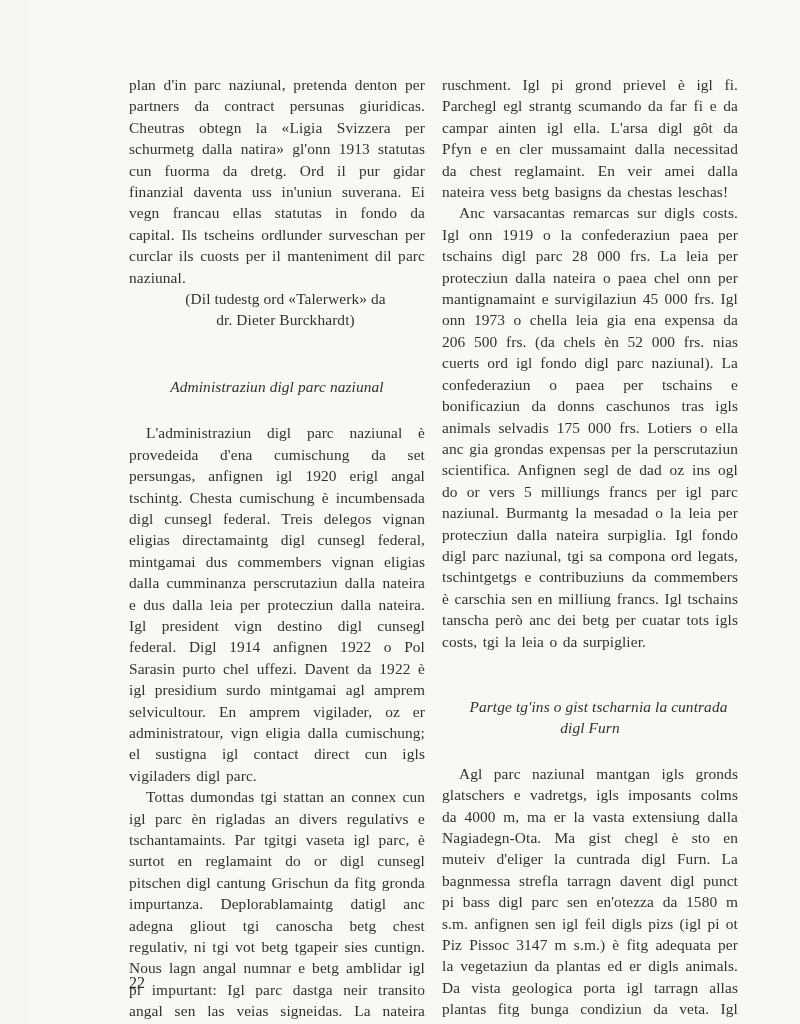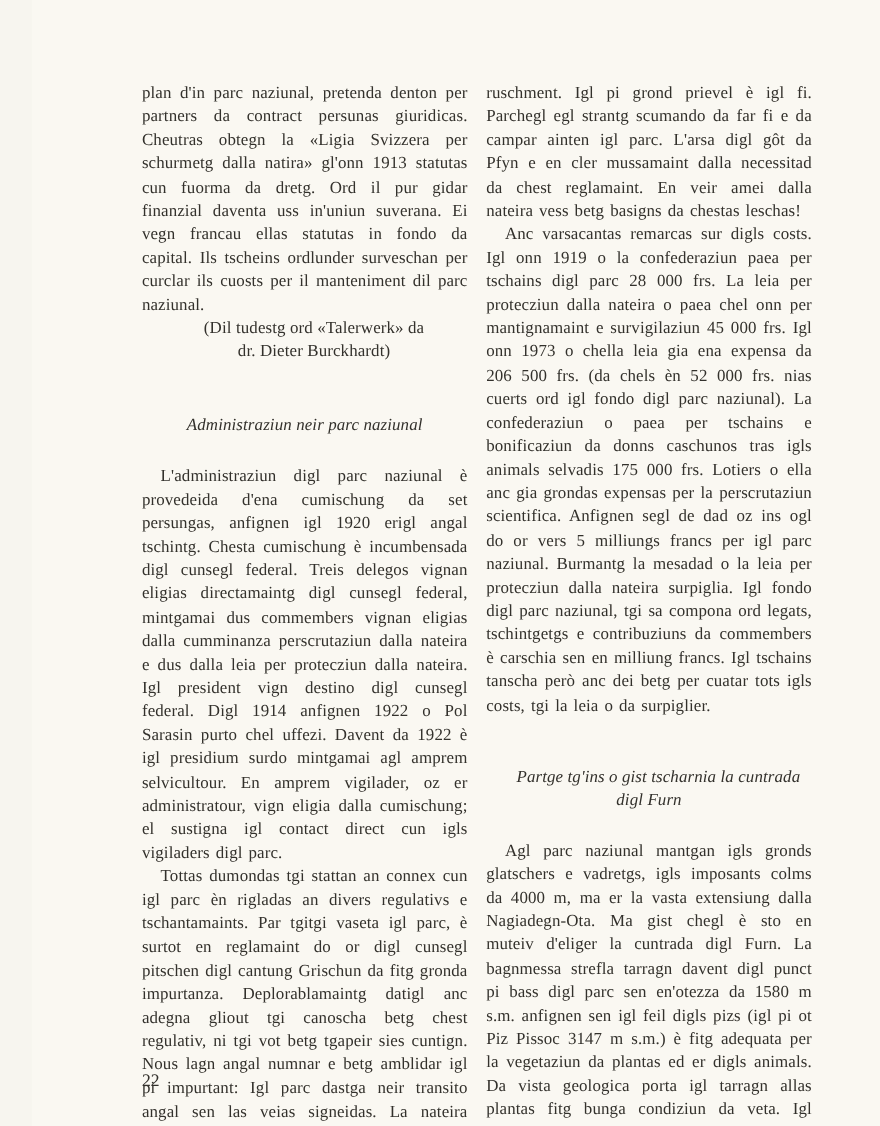--- a/index.html
+++ b/index.html
@@ -68,27 +68,27 @@
 </head>
 <body>
 
 <div class="page">
   <div class="columns">
 
     <div class="col">
       <p class="para-flush">plan d'in parc naziunal, pretenda denton per partners da contract persunas giuridicas. Cheutras obtegn la «Ligia Svizzera per schurmetg dalla natira» gl'onn 1913 statutas cun fuorma da dretg. Ord il pur gidar finanzial daventa uss in'uniun suverana. Ei vegn francau ellas statutas in fondo da capital. Ils tscheins ordlunder surveschan per curclar ils cuosts per il manteniment dil parc naziunal.</p>
       <p class="attribution">(Dil tudestg ord «Talerwerk» da</p>
       <p class="attribution">dr. Dieter Burckhardt)</p>
-      <p class="heading heading-centered">Administraziun neir parc naziunal</p>
+      <p class="heading heading-centered">Administraziun digl parc naziunal</p>
       <p class="para-indent">L'administraziun digl parc naziunal è provedeida d'ena cumischung da set persungas, anfignen igl 1920 erigl angal tschintg. Chesta cumischung è incumbensada digl cunsegl federal. Treis delegos vignan eligias directamaintg digl cunsegl federal, mintgamai dus commembers vignan eligias dalla cumminanza perscrutaziun dalla nateira e dus dalla leia per protecziun dalla nateira. Igl president vign destino digl cunsegl federal. Digl 1914 anfignen 1922 o Pol Sarasin purto chel uffezi. Davent da 1922 è igl presidium surdo mintgamai agl amprem selvicultour. En amprem vigilader, oz er administratour, vign eligia dalla cumischung; el sustigna igl contact direct cun igls vigiladers digl parc.</p>
       <p class="para-indent">Tottas dumondas tgi stattan an connex cun igl parc èn rigladas an divers regulativs e tschantamaints. Par tgitgi vaseta igl parc, è surtot en reglamaint do or digl cunsegl pitschen digl cantung Grischun da fitg gronda impurtanza. Deplorablamaintg datigl anc adegna gliout tgi canoscha betg chest regulativ, ni tgi vot betg tgapeir sies cuntign. Nous lagn angal numnar e betg amblidar igl pi impurtant: Igl parc dastga neir transito angal sen las veias signeidas. La nateira pudess schiglio gio betg neir schurmageida. Pianavant egl scumando da culeir flours, bulias e fletoms. Tgangs dastgan an nign cass neir piglias ainten igl parc — er betg schi els vignan tignias ainten la tschinta. Gl'è fitg trest, tgi igls vigiladers on da far attent adegna daple viandants segl pi simpel dueir: Betg pattar ni lascher anavos</p>
     </div>
 
     <div class="col">
-      <p class="para-flush">ruschment. Igl pi grond prievel è igl fi. Parchegl egl strantg scumando da far fi e da campar ainten igl parc. L'arsa digl gôt da Pfyn e en cler mussamaint dalla necessitad da chest reglamaint. En veir amei dalla nateira vess betg basigns da chestas leschas!</p>
+      <p class="para-flush">ruschment. Igl pi grond prievel è igl fi. Parchegl egl strantg scumando da far fi e da campar ainten igl ella. L'arsa digl gôt da Pfyn e en cler mussamaint dalla necessitad da chest reglamaint. En veir amei dalla nateira vess betg basigns da chestas leschas!</p>
       <p class="para-indent">Anc varsacantas remarcas sur digls costs. Igl onn 1919 o la confederaziun paea per tschains digl parc 28 000 frs. La leia per protecziun dalla nateira o paea chel onn per mantignamaint e survigilaziun 45 000 frs. Igl onn 1973 o chella leia gia ena expensa da 206 500 frs. (da chels èn 52 000 frs. nias cuerts ord igl fondo digl parc naziunal). La confederaziun o paea per tschains e bonificaziun da donns caschunos tras igls animals selvadis 175 000 frs. Lotiers o ella anc gia grondas expensas per la perscrutaziun scientifica. Anfignen segl de dad oz ins ogl do or vers 5 milliungs francs per igl parc naziunal. Burmantg la mesadad o la leia per protecziun dalla nateira surpiglia. Igl fondo digl parc naziunal, tgi sa compona ord legats, tschintgetgs e contribuziuns da commembers è carschia sen en milliung francs. Igl tschains tanscha però anc dei betg per cuatar tots igls costs, tgi la leia o da surpiglier.</p>
       <p class="heading heading-hang">Partge tg'ins o gist tscharnia la cuntrada digl Furn</p>
       <p class="para-indent">Agl parc naziunal mantgan igls gronds glatschers e vadretgs, igls imposants colms da 4000 m, ma er la vasta extensiung dalla Nagiadegn-Ota. Ma gist chegl è sto en muteiv d'eliger la cuntrada digl Furn. La bagnmessa strefla tarragn davent digl punct pi bass digl parc sen en'otezza da 1580 m s.m. anfignen sen igl feil digls pizs (igl pi ot Piz Pissoc 3147 m s.m.) è fitg adequata per la vegetaziun da plantas ed er digls animals. Da vista geologica porta igl tarragn allas plantas fitg bunga condiziun da veta. Igl domber d'animals è detg numerous. Ins o per exaimpel catto anfignen oz 1200 sorts da baus. Igl amprem settember digl onn 1904 ins ogl mazzo segl Piz Pisoc en urs. Pi tard ins ogl deplorablamaintg stuia constattar tgi gl'era igl</p>
     </div>
 
   </div>
 
   <div class="page-number">22</div>
 </div>
 

